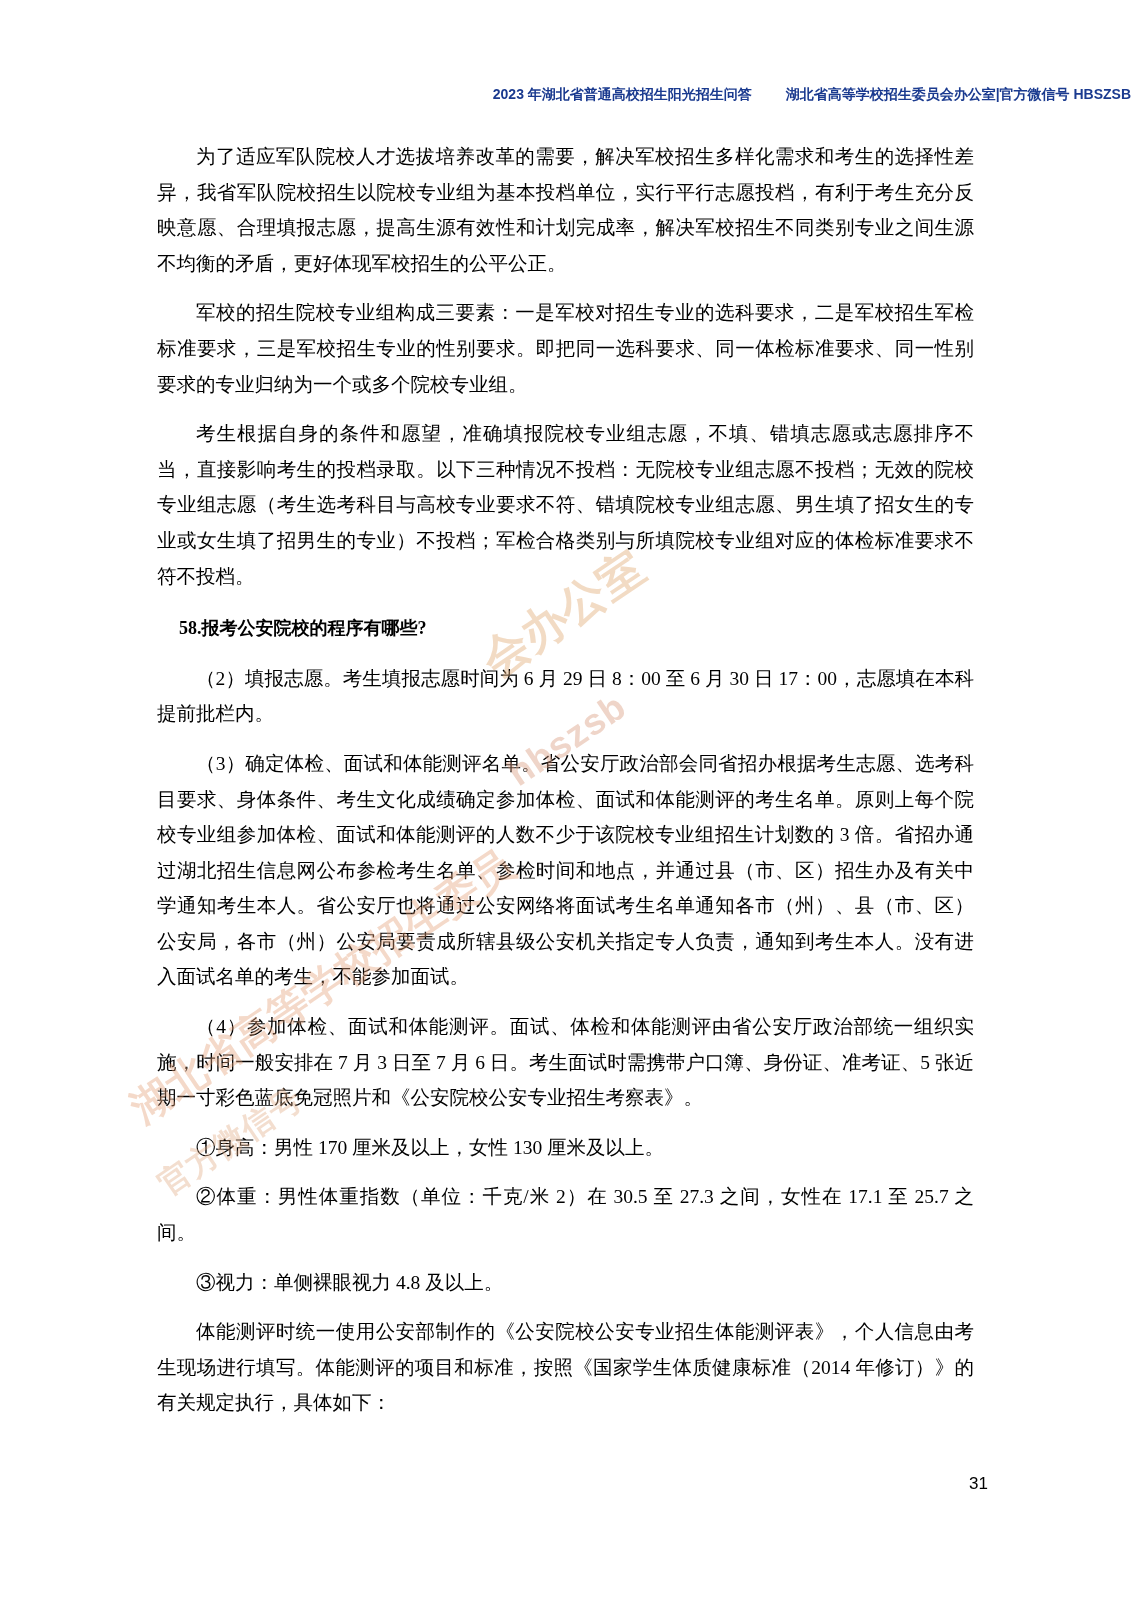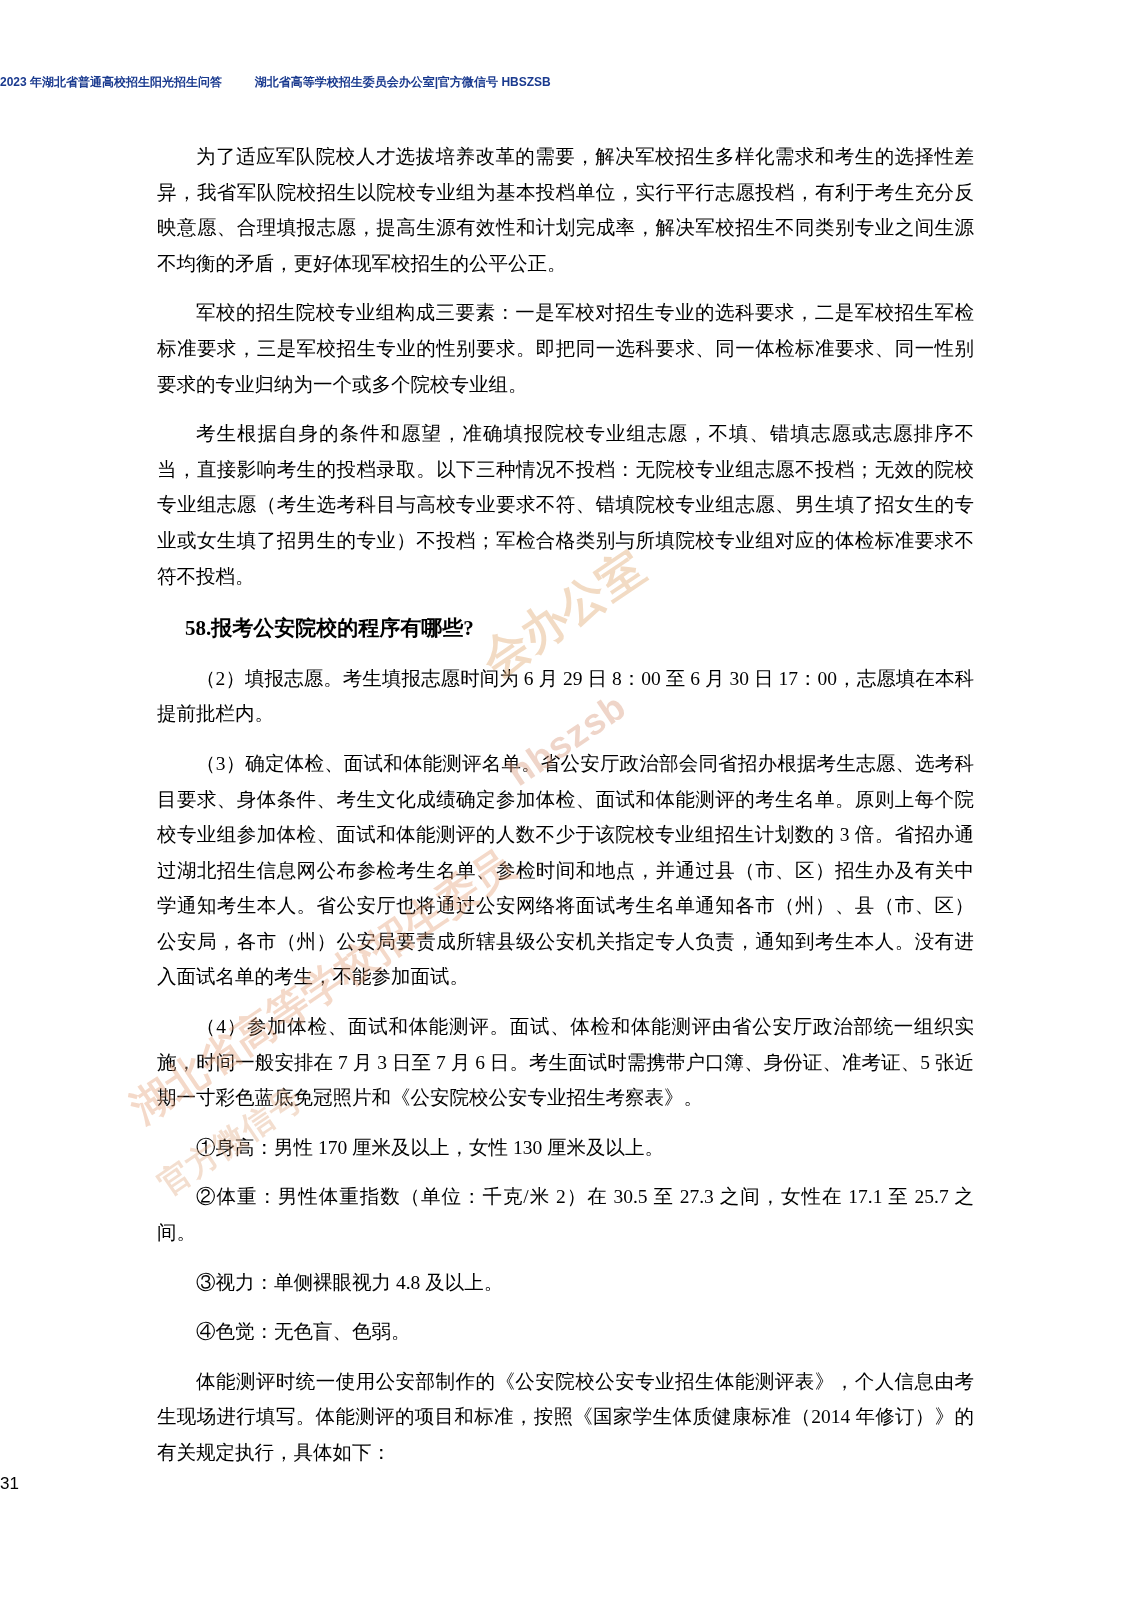--- a/index.html
+++ b/index.html
@@ -18,25 +18,25 @@
   .page {
     position: relative;
     width: 1131px;
     height: 1600px;
     box-sizing: border-box;
     padding: 0;
   }
   
   .header {
     position: absolute;
-    top: 74px;
+    top: 86px;
     left: 0;
     width: 1131px;
-    text-align: left;
-    font-size: 12px;
+    text-align: right;
+    font-size: 14px;
     font-weight: bold;
     color: #1a3a8f;
     letter-spacing: 0px;
     font-family: "Liberation Sans", "DejaVu Sans", sans-serif;
     white-space: nowrap;
   }
   .header .h-gap {
     display: inline-block;
     width: 26px;
   }
@@ -57,32 +57,33 @@
     padding: 0;
     text-align: justify;
     text-justify: inter-ideograph;
   }
   p.ind {
     text-indent: 2em;
   }
   h2.qtitle {
     margin: 17px 0 3px 0;
     padding: 0;
-    font-size: 21px;
+    font-size: 18px;
     font-weight: bold;
     text-indent: 2em;
     line-height: 35.6px;
     font-family: "Liberation Serif", "DejaVu Serif", serif;
   }
   
   .page-number {
     position: absolute;
     left: 0;
     top: 1474px;
     width: 1131px;
+    text-align: right;
     padding-right: 143px;
     box-sizing: border-box;
     font-size: 17px;
     font-family: "Liberation Sans", "DejaVu Sans", sans-serif;
     color: #000;
   }
   
   .wm {
     position: absolute;
     pointer-events: none;
@@ -143,21 +144,20 @@
     <p class="ind">考生根据自身的条件和愿望，准确填报院校专业组志愿，不填、错填志愿或志愿排序不当，直接影响考生的投档录取。以下三种情况不投档：无院校专业组志愿不投档；无效的院校专业组志愿（考生选考科目与高校专业要求不符、错填院校专业组志愿、男生填了招女生的专业或女生填了招男生的专业）不投档；军检合格类别与所填院校专业组对应的体检标准要求不符不投档。</p>
 
     <h2 class="qtitle">58.报考公安院校的程序有哪些?</h2>
 
     <p class="ind">（2）填报志愿。考生填报志愿时间为 6 月 29 日 8：00 至 6 月 30 日 17：00，志愿填在本科提前批栏内。</p>
     <p class="ind">（3）确定体检、面试和体能测评名单。省公安厅政治部会同省招办根据考生志愿、选考科目要求、身体条件、考生文化成绩确定参加体检、面试和体能测评的考生名单。原则上每个院校专业组参加体检、面试和体能测评的人数不少于该院校专业组招生计划数的 3 倍。省招办通过湖北招生信息网公布参检考生名单、参检时间和地点，并通过县（市、区）招生办及有关中学通知考生本人。省公安厅也将通过公安网络将面试考生名单通知各市（州）、县（市、区）公安局，各市（州）公安局要责成所辖县级公安机关指定专人负责，通知到考生本人。没有进入面试名单的考生，不能参加面试。</p>
     <p class="ind">（4）参加体检、面试和体能测评。面试、体检和体能测评由省公安厅政治部统一组织实施，时间一般安排在 7 月 3 日至 7 月 6 日。考生面试时需携带户口簿、身份证、准考证、5 张近期一寸彩色蓝底免冠照片和《公安院校公安专业招生考察表》。</p>
     <p class="ind">①身高：男性 170 厘米及以上，女性 130 厘米及以上。</p>
     <p class="ind">②体重：男性体重指数（单位：千克/米 2）在 30.5 至 27.3 之间，女性在 17.1 至 25.7 之间。</p>
     <p class="ind">③视力：单侧裸眼视力 4.8 及以上。</p>
-    <p class="ind">④色觉：无色盲、色弱。</p>
     <p class="ind">体能测评时统一使用公安部制作的《公安院校公安专业招生体能测评表》，个人信息由考生现场进行填写。体能测评的项目和标准，按照《国家学生体质健康标准（2014 年修订）》的有关规定执行，具体如下：</p>
   </div>
 
   <div class="wm wm-1">会办公室</div>
   <div class="wm wm-2">hbszsb</div>
   <div class="wm wm-3">湖北省高等学校招生委员</div>
   <div class="wm wm-4">官方微信号</div>
 
   <div class="page-number">31</div>
 

